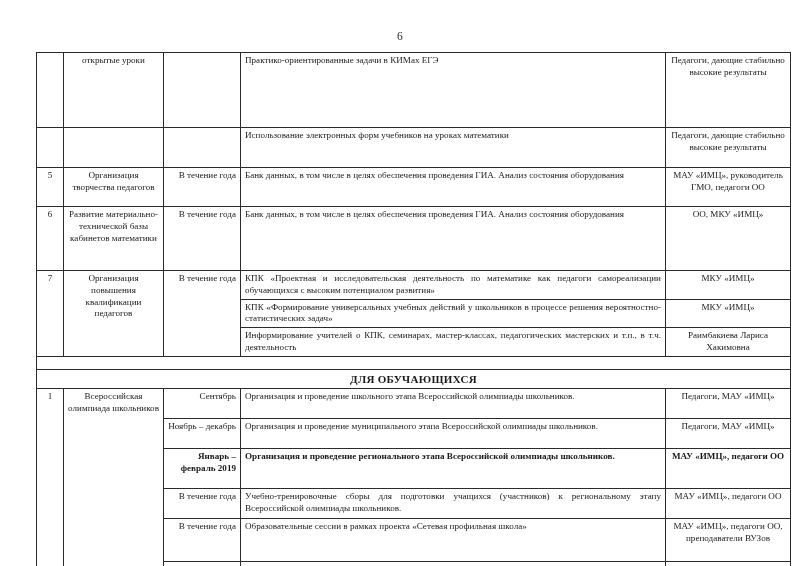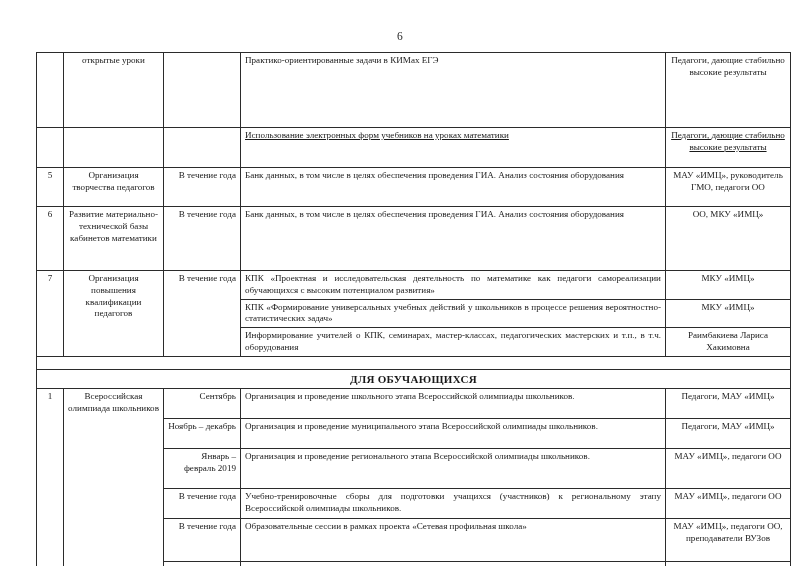--- a/index.html
+++ b/index.html
@@ -100,21 +100,21 @@
       <tbody>
 
         <tr style="height:75px;">
           <td class="num"></td>
           <td class="topic">открытые уроки</td>
           <td class="date"></td>
           <td class="desc">Практико-ориентированные задачи в КИМах ЕГЭ</td>
           <td class="resp">Педагоги, дающие стабильно высокие результаты</td>
         </tr>
 
-        <tr style="height:40px;text-decoration:underline;">
+        <tr style="height:40px;">
           <td class="num"></td>
           <td class="topic"></td>
           <td class="date"></td>
           <td class="desc">Использование электронных форм учебников на уроках математики</td>
           <td class="resp">Педагоги, дающие стабильно высокие результаты</td>
         </tr>
 
         <tr style="height:39px;">
           <td class="num">5</td>
           <td class="topic">Организация творчества педагогов</td>
@@ -138,21 +138,21 @@
           <td class="desc">КПК «Проектная и исследовательская деятельность по математике как педагоги самореализации обучающихся с высоким потенциалом развития»</td>
           <td class="resp">МКУ «ИМЦ»</td>
         </tr>
 
         <tr style="height:26px;">
           <td class="desc">КПК «Формирование универсальных учебных действий у школьников в процессе решения вероятностно-статистических задач»</td>
           <td class="resp">МКУ «ИМЦ»</td>
         </tr>
 
         <tr style="height:26px;">
-          <td class="desc">Информирование учителей о КПК, семинарах, мастер-классах, педагогических мастерских и т.п., в т.ч. оборудования</td>
+          <td class="desc">Информирование учителей о КПК, семинарах, мастер-классах, педагогических мастерских и т.п., в т.ч. деятельность</td>
           <td class="resp">Раимбакиева Лариса Хакимовна</td>
         </tr>
 
         <tr class="gap-row">
           <td colspan="5"></td>
         </tr>
 
         <tr>
           <td class="section-head" colspan="5">ДЛЯ ОБУЧАЮЩИХСЯ</td>
         </tr>
@@ -164,21 +164,21 @@
           <td class="desc">Организация и проведение школьного этапа Всероссийской олимпиады школьников.</td>
           <td class="resp">Педагоги, МАУ «ИМЦ»</td>
         </tr>
 
         <tr style="height:30px;">
           <td class="date">Ноябрь – декабрь</td>
           <td class="desc">Организация и проведение муниципального этапа Всероссийской олимпиады школьников.</td>
           <td class="resp">Педагоги, МАУ «ИМЦ»</td>
         </tr>
 
-        <tr style="height:40px;">
+        <tr style="height:40px;font-weight:bold;">
           <td class="date">Январь – февраль 2019</td>
           <td class="desc">Организация и проведение регионального этапа Всероссийской олимпиады школьников.</td>
           <td class="resp">МАУ «ИМЦ», педагоги ОО</td>
         </tr>
 
         <tr style="height:30px;">
           <td class="date">В течение года</td>
           <td class="desc">Учебно-тренировочные сборы для подготовки учащихся (участников) к региональному этапу Всероссийской олимпиады школьников.</td>
           <td class="resp">МАУ «ИМЦ», педагоги ОО</td>
         </tr>

